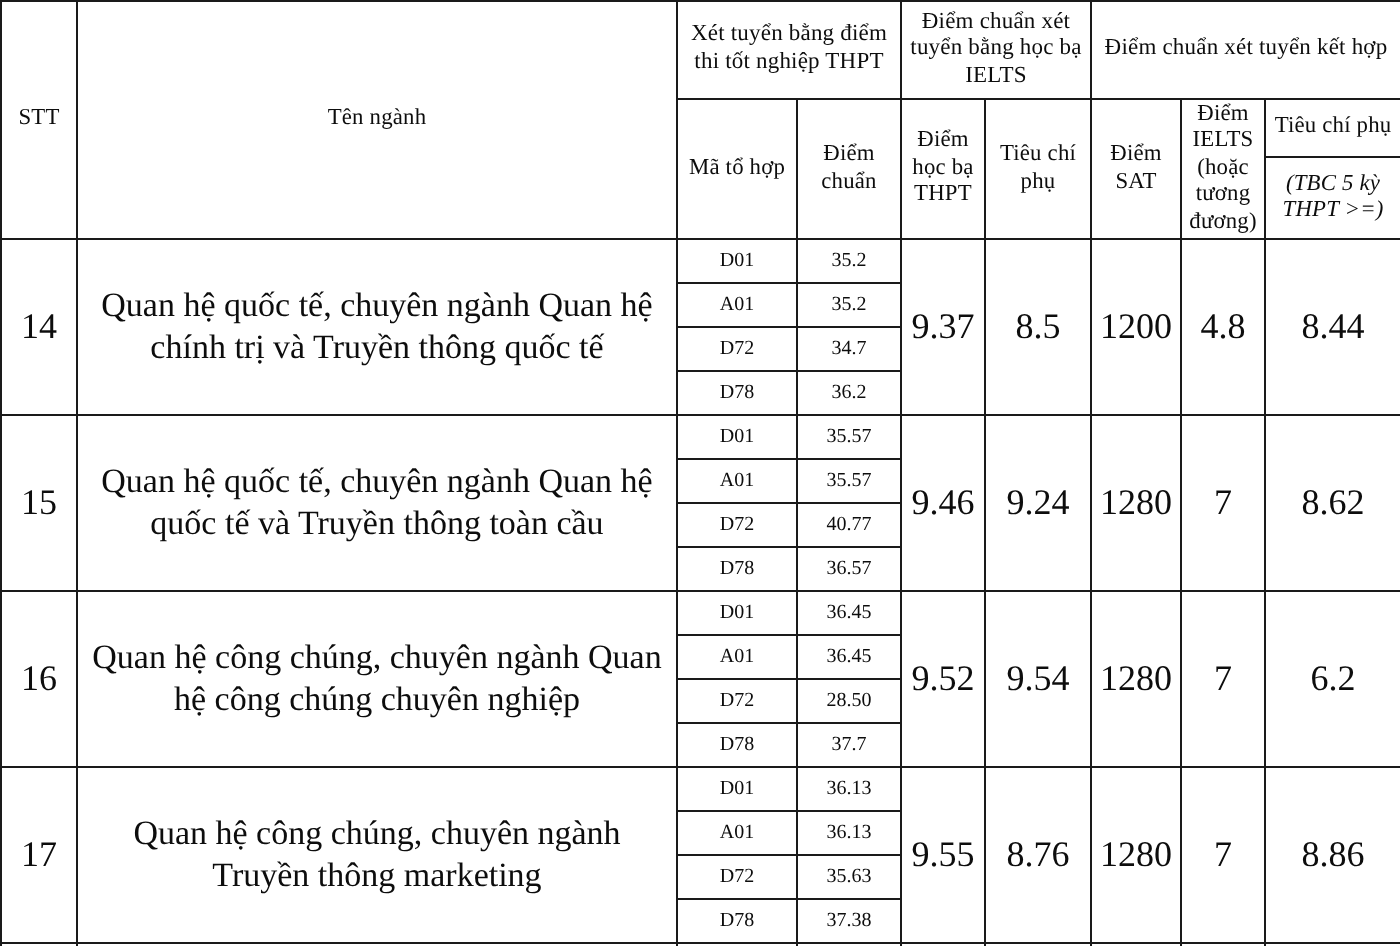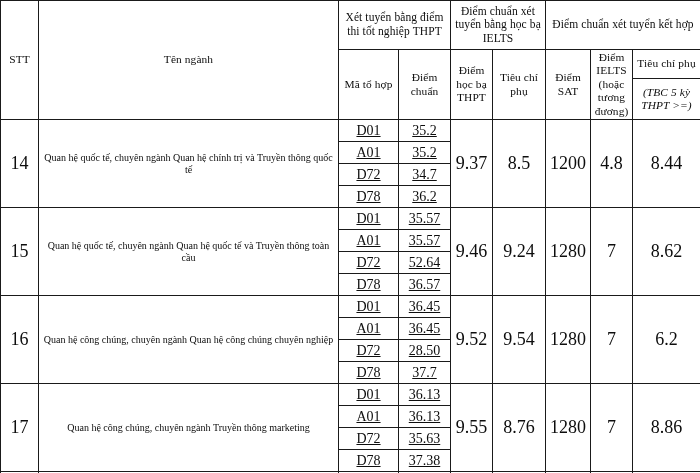--- a/index.html
+++ b/index.html
@@ -34,41 +34,40 @@
     vertical-align: middle;
     text-align: center;
     font-weight: normal;
     overflow: hidden;
   }
   
   td.combo, td.score {
     border-top-width: 1px;
     border-bottom-width: 1px;
     font-weight: 700;
-    font-size: 14px;
+    font-size: 10px;
     padding: 0;
     height: 19px;
-    text-decoration: underline;
   }
   th.hdr {
     font-weight: 700;
     font-size: 11.4px;
     letter-spacing: 0.1px;
   }
   th.hdr-top {
     font-size: 11.5px;
   }
   td.stt {
     font-weight: 700;
     font-size: 18px;
   }
   td.major {
     text-align: left;
     padding: 2px 7px 2px 8px;
-    font-size: 10px;
+    font-size: 17px;
     line-height: 1.22;
     font-weight: 400;
   }
   td.val {
     font-weight: 700;
     font-size: 18px;
   }
   .sub {
     font-size: 11.2px;
     font-weight: 700;
@@ -148,21 +147,21 @@
           <td class="val" rowspan="4">1280</td>
           <td class="val" rowspan="4">7</td>
           <td class="val" rowspan="4">8.62</td>
         </tr>
         <tr style="height: 19px;">
           <td class="combo">A01</td>
           <td class="score">35.57</td>
         </tr>
         <tr style="height: 19px;">
           <td class="combo">D72</td>
-          <td class="score">52.64</td>
+          <td class="score">40.77</td>
         </tr>
         <tr style="height: 19px;">
           <td class="combo">D78</td>
           <td class="score">36.57</td>
         </tr>
         <tr style="height: 19px;">
           <td class="stt" rowspan="4">16</td>
           <td class="major" rowspan="4">Quan hệ công chúng, chuyên ngành Quan hệ công chúng chuyên nghiệp</td>
           <td class="combo">D01</td>
           <td class="score">36.45</td>

